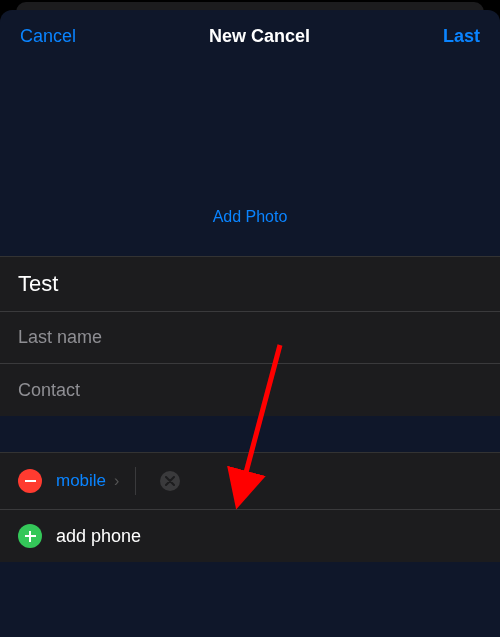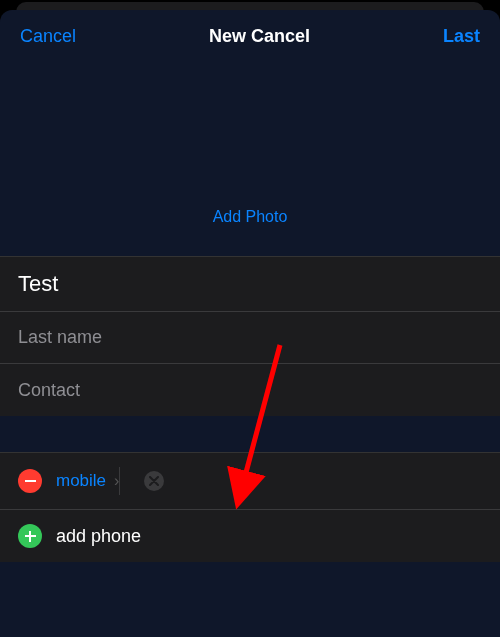--- a/index.html
+++ b/index.html
@@ -80,20 +80,21 @@
     .circle-btn .bar { width: 11px; height: 2.5px; background: #fff; }
     .circle-btn .vbar { width: 2.5px; height: 11px; background: #fff; position: absolute; }
     .circle-btn .inner { position: relative; display: flex; align-items: center; justify-content: center; width: 100%; height: 100%; }
     
     .label-chip {
       color: #0a84ff;
       font-size: 17px;
       display: flex;
       align-items: center;
       gap: 8px;
+      padding-right: 16px;
       border-right: 0.5px solid #3a3a3c;
       margin-right: 16px;
       height: 28px;
       cursor: pointer;
     }
     .chevron { color: #555; font-size: 16px; }
     .phone-value { color: #0a84ff; font-size: 20px; flex: 1; }
     
     .clear-btn {
       width: 20px; height: 20px; border-radius: 50%; background: #3a3a3c;

